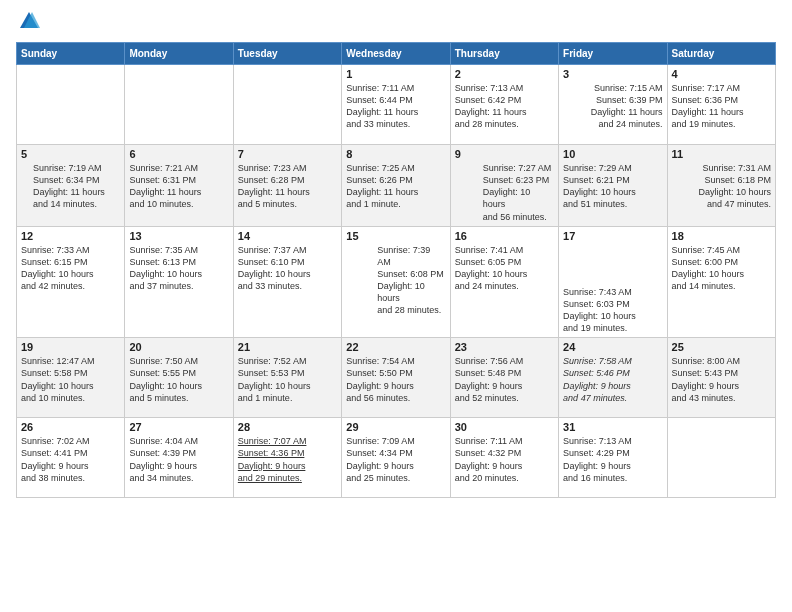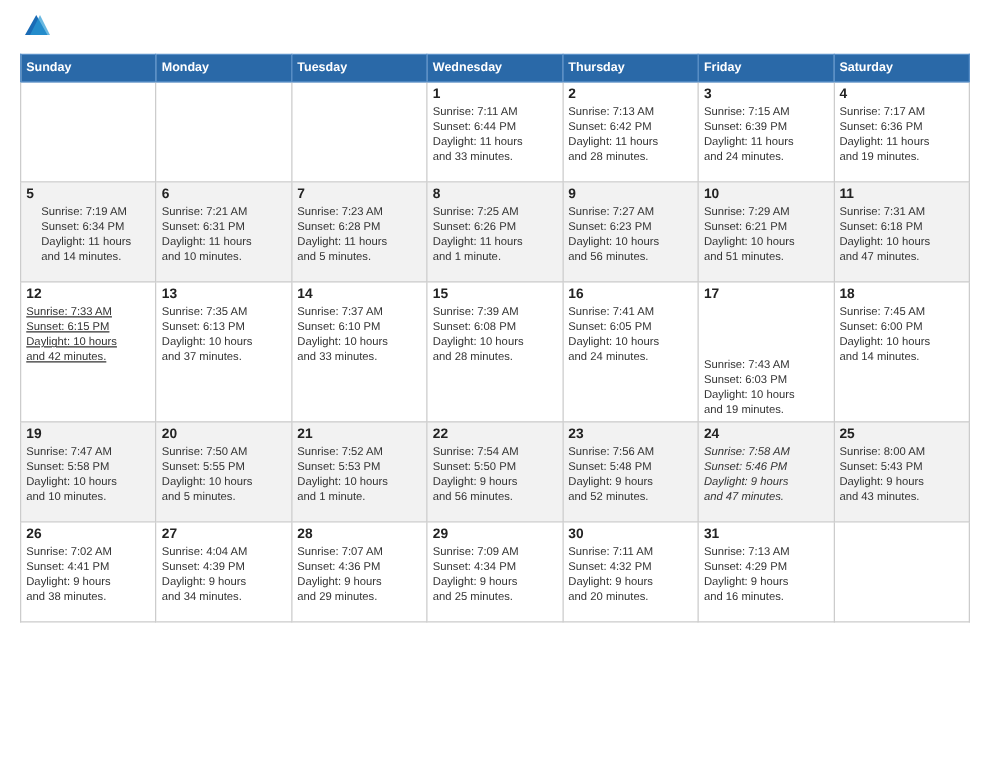--- a/index.html
+++ b/index.html
@@ -149,21 +149,21 @@
           </td>
           <td>
             <span class="day-num">2</span>
             <div class="day-info" style="white-space: pre-line;">Sunrise: 7:13 AM
 Sunset: 6:42 PM
 Daylight: 11 hours
 and 28 minutes.</div>
           </td>
           <td>
             <span class="day-num">3</span>
-            <div class="day-info" style="white-space: pre-line;">Sunrise: 7:15 AM
+            <div class="day-info" style="white-space: pre-line; text-align: right;">Sunrise: 7:15 AM
 Sunset: 6:39 PM
 Daylight: 11 hours
 and 24 minutes.</div>
           </td>
           <td>
             <span class="day-num">4</span>
             <div class="day-info" style="white-space: pre-line;">Sunrise: 7:17 AM
 Sunset: 6:36 PM
 Daylight: 11 hours
 and 19 minutes.</div>
@@ -193,65 +193,65 @@
           </td>
           <td>
             <span class="day-num">8</span>
             <div class="day-info" style="white-space: pre-line;">Sunrise: 7:25 AM
 Sunset: 6:26 PM
 Daylight: 11 hours
 and 1 minute.</div>
           </td>
           <td>
             <span class="day-num">9</span>
-            <div class="day-info" style="white-space: pre-line;">Sunrise: 7:27 AM
+            <div class="day-info" style="white-space: pre-line; margin-left: 28px;">Sunrise: 7:27 AM
 Sunset: 6:23 PM
 Daylight: 10 hours
 and 56 minutes.</div>
           </td>
           <td>
             <span class="day-num">10</span>
             <div class="day-info" style="white-space: pre-line;">Sunrise: 7:29 AM
 Sunset: 6:21 PM
 Daylight: 10 hours
 and 51 minutes.</div>
           </td>
           <td>
             <span class="day-num">11</span>
-            <div class="day-info" style="white-space: pre-line;">Sunrise: 7:31 AM
+            <div class="day-info" style="white-space: pre-line; text-align: right;">Sunrise: 7:31 AM
 Sunset: 6:18 PM
 Daylight: 10 hours
 and 47 minutes.</div>
           </td>
         </tr>
         <tr>
           <td>
             <span class="day-num">12</span>
-            <div class="day-info" style="white-space: pre-line; text-decoration: underline;">Sunrise: 7:33 AM
+            <div class="day-info" style="white-space: pre-line;">Sunrise: 7:33 AM
 Sunset: 6:15 PM
 Daylight: 10 hours
 and 42 minutes.</div>
           </td>
           <td>
             <span class="day-num">13</span>
             <div class="day-info" style="white-space: pre-line;">Sunrise: 7:35 AM
 Sunset: 6:13 PM
 Daylight: 10 hours
 and 37 minutes.</div>
           </td>
           <td>
             <span class="day-num">14</span>
             <div class="day-info" style="white-space: pre-line;">Sunrise: 7:37 AM
 Sunset: 6:10 PM
 Daylight: 10 hours
 and 33 minutes.</div>
           </td>
           <td>
             <span class="day-num">15</span>
-            <div class="day-info" style="white-space: pre-line;">Sunrise: 7:39 AM
+            <div class="day-info" style="white-space: pre-line; margin-left: 31px;">Sunrise: 7:39 AM
 Sunset: 6:08 PM
 Daylight: 10 hours
 and 28 minutes.</div>
           </td>
           <td>
             <span class="day-num">16</span>
             <div class="day-info" style="white-space: pre-line;">Sunrise: 7:41 AM
 Sunset: 6:05 PM
 Daylight: 10 hours
 and 24 minutes.</div>
@@ -267,21 +267,21 @@
             <span class="day-num">18</span>
             <div class="day-info" style="white-space: pre-line;">Sunrise: 7:45 AM
 Sunset: 6:00 PM
 Daylight: 10 hours
 and 14 minutes.</div>
           </td>
         </tr>
         <tr>
           <td>
             <span class="day-num">19</span>
-            <div class="day-info" style="white-space: pre-line;">Sunrise: 7:47 AM
+            <div class="day-info" style="white-space: pre-line;">Sunrise: 12:47 AM
 Sunset: 5:58 PM
 Daylight: 10 hours
 and 10 minutes.</div>
           </td>
           <td>
             <span class="day-num">20</span>
             <div class="day-info" style="white-space: pre-line;">Sunrise: 7:50 AM
 Sunset: 5:55 PM
 Daylight: 10 hours
 and 5 minutes.</div>
@@ -332,21 +332,21 @@
           </td>
           <td>
             <span class="day-num">27</span>
             <div class="day-info" style="white-space: pre-line;">Sunrise: 4:04 AM
 Sunset: 4:39 PM
 Daylight: 9 hours
 and 34 minutes.</div>
           </td>
           <td>
             <span class="day-num">28</span>
-            <div class="day-info" style="white-space: pre-line;">Sunrise: 7:07 AM
+            <div class="day-info" style="white-space: pre-line; text-decoration: underline;">Sunrise: 7:07 AM
 Sunset: 4:36 PM
 Daylight: 9 hours
 and 29 minutes.</div>
           </td>
           <td>
             <span class="day-num">29</span>
             <div class="day-info" style="white-space: pre-line;">Sunrise: 7:09 AM
 Sunset: 4:34 PM
 Daylight: 9 hours
 and 25 minutes.</div>

